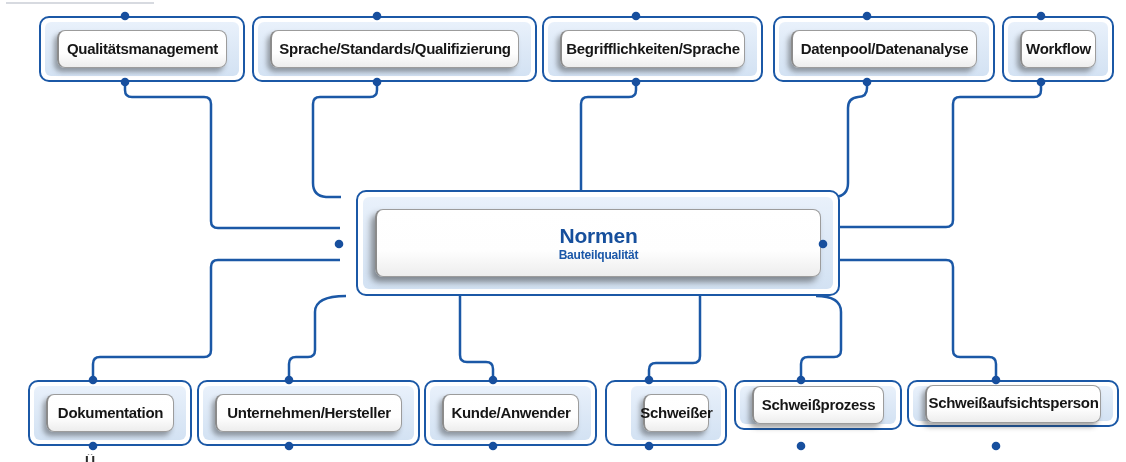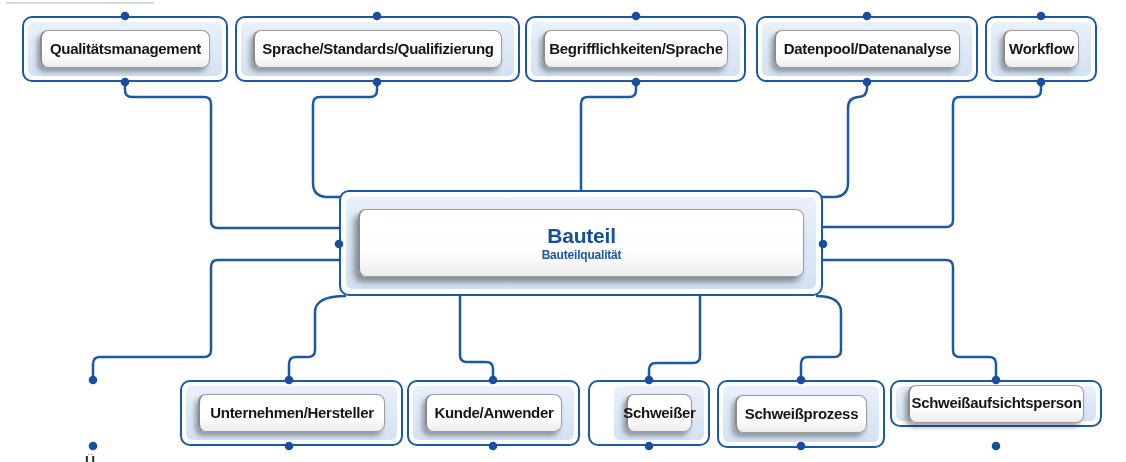--- a/index.html
+++ b/index.html
@@ -10,20 +10,21 @@
   svg.layer{position:absolute;left:0;top:0;width:1126px;height:462px;}
   #connector-layer{z-index:1;}
   #dot-layer{z-index:3;pointer-events:none;}
   .node{
     position:absolute;z-index:2;
     background:#ffffff;
     border:2.4px solid #1b58a6;
     border-radius:10px;
     padding:4px;
     box-sizing:border-box;
+    margin-left:17px;
   }
   .panel{
     width:100%;height:100%;
     border-radius:6px;
     background:linear-gradient(180deg,#e9f1fb 0%,#dce8f6 55%,#d3e2f3 100%);
     display:flex;align-items:center;justify-content:center;
     box-sizing:border-box;
   }
   .btn{
     background:linear-gradient(180deg,#ffffff 0%,#fefefe 62%,#ededed 100%);
@@ -107,26 +108,33 @@
     <div class="panel">
       <div class="btn">
         <span class="label">Workflow</span>
       </div>
     </div>
   </div>
 
   <div class="node center" style="left:339px;top:190px;width:484px;height:106px;padding:5px;">
     <div class="panel">
       <div class="btn">
-        <span class="center-title">Bauteil</span>
+        <span class="center-title">Normen</span>
         <span class="center-subtitle">Bauteilqualität</span>
       </div>
     </div>
   </div>
 
+  <div class="node" style="left:11px;top:380px;width:164px;height:66px;">
+    <div class="panel">
+      <div class="btn">
+        <span class="label">Dokumentation</span>
+      </div>
+    </div>
+  </div>
   <div class="node" style="left:180px;top:380px;width:223px;height:66px;">
     <div class="panel">
       <div class="btn">
         <span class="label">Unternehmen/Hersteller</span>
       </div>
     </div>
   </div>
   <div class="node" style="left:407px;top:380px;width:173px;height:66px;">
     <div class="panel">
       <div class="btn">
@@ -134,21 +142,21 @@
       </div>
     </div>
   </div>
   <div class="node" style="left:588px;top:380px;width:122px;height:66px;padding-left:24px;">
     <div class="panel">
       <div class="btn">
         <span class="label">Schweißer</span>
       </div>
     </div>
   </div>
-  <div class="node" style="left:717px;top:380px;width:168px;height:68px;">
+  <div class="node" style="left:717px;top:380px;width:168px;height:50px;">
     <div class="panel">
       <div class="btn">
         <span class="label">Schweißprozess</span>
       </div>
     </div>
   </div>
   <div class="node" style="left:890px;top:380px;width:212px;height:47px;">
     <div class="panel">
       <div class="btn">
         <span class="label">Schweißaufsichtsperson</span>

